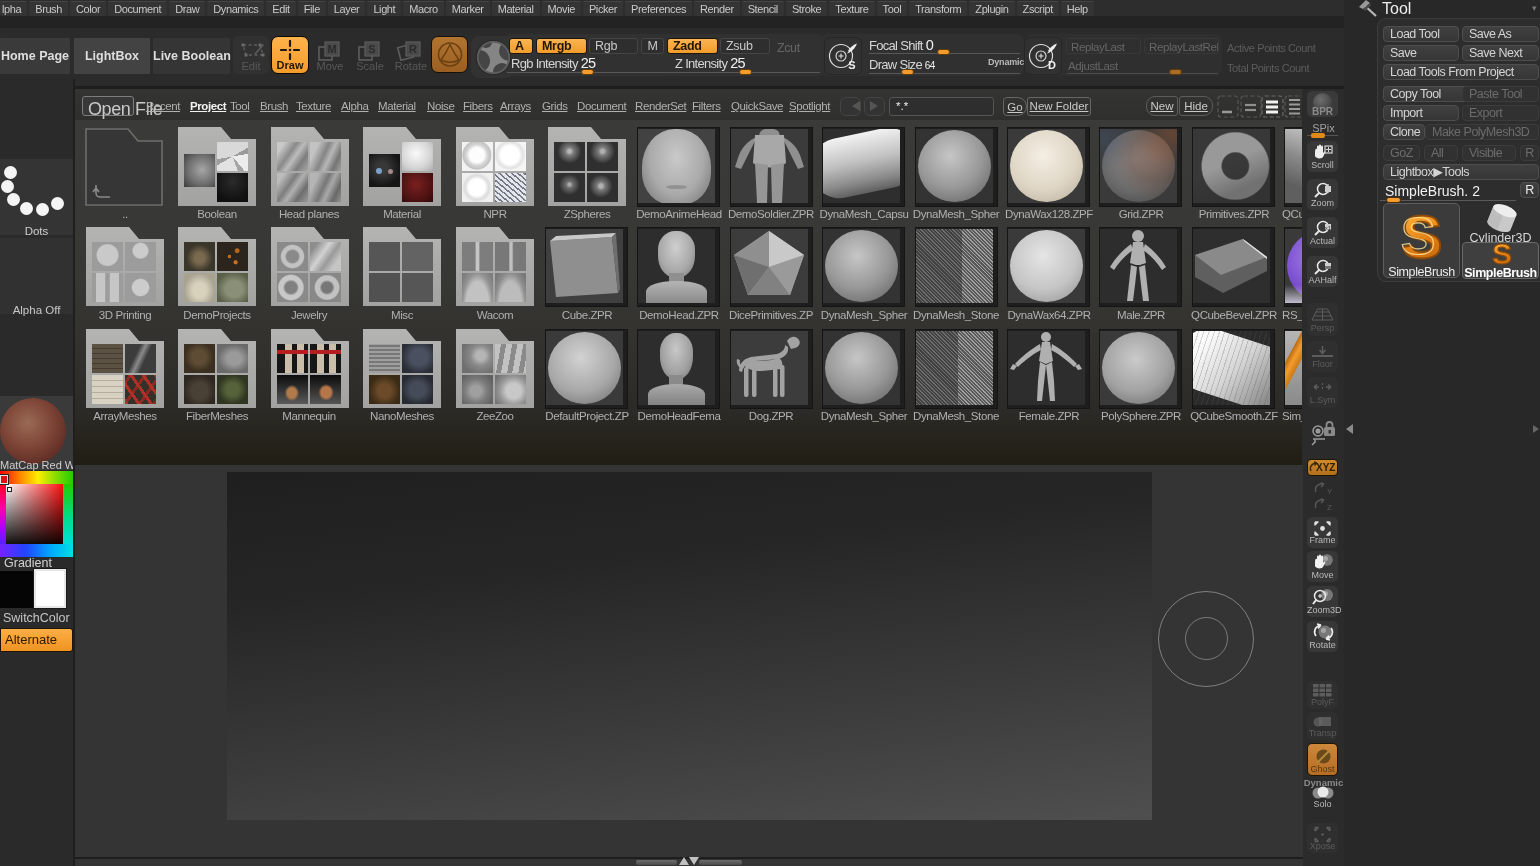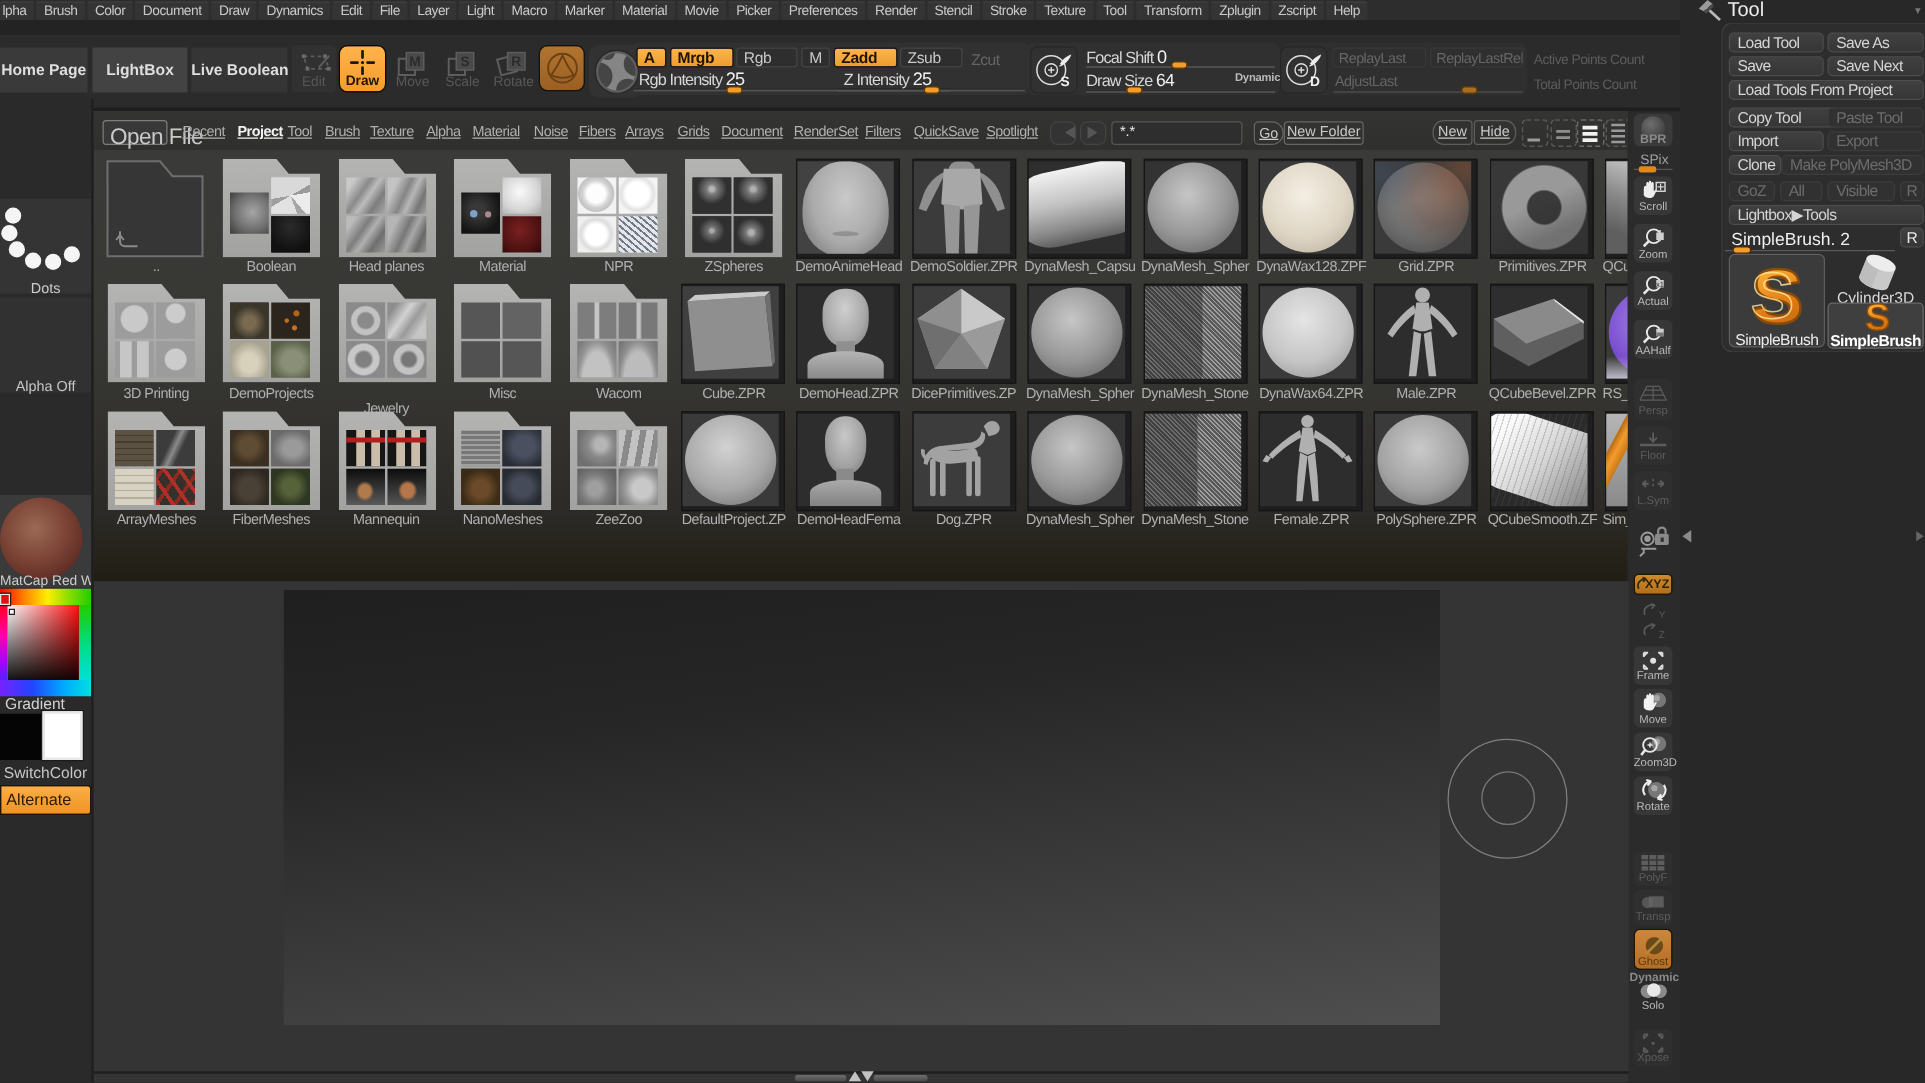--- a/index.html
+++ b/index.html
@@ -176,21 +176,21 @@
     <circle cx="13" cy="16" r="11.5" fill="none" stroke="#dedede" stroke-width="1.2"></circle>
     <circle cx="13" cy="16" r="5" fill="none" stroke="#dedede" stroke-width="1.1"></circle>
     <path d="M13 13.5 v5 M10.5 16 h5" stroke="#dedede" stroke-width="1.1"></path>
     <path d="M20 11 C22 7 26 4.5 29 3.5 C28 7 25 10.5 21.5 12.5 Z" fill="#ececec"></path>
     <path d="M19.5 13 l2.5 -1.5" stroke="#ececec" stroke-width="1"></path>
     <text x="24" y="29" font-size="11" font-weight="bold" fill="#f0f0f0" text-anchor="middle" font-family="Liberation Sans">S</text>
   </svg>
   <div class="slab" style="left:869px;top:12px;">Focal Shift <span style="color:#f0f0f0;font-size:14.5px;">0</span></div>
   <div class="track" style="left:869px;top:24px;width:151px;"></div>
   <div class="knob" style="left:937px;top:21px;"></div>
-  <div class="slab" style="left:869px;top:31px;">Draw Size <span style="color:#f0f0f0;font-size:14px;">64</span></div>
+  <div class="slab" style="left:869px;top:31px;">Draw Size <span style="color:#f0f0f0;font-size:10px;">64</span></div>
   <div class="track" style="left:869px;top:44px;width:151px;"></div>
   <div class="knob" style="left:901px;top:41px;"></div>
   <div class="abs" style="left:988px;top:29px;color:#b9b9b9;font-size:9px;letter-spacing:-0.2px;font-weight:bold;">Dynamic</div>
 
   <div class="abs" style="left:1024px;top:9px;width:38px;height:38px;background:#313131;border:1px solid #272727;border-radius:6px;"></div>
   <svg class="abs" style="left:1028px;top:12px;" width="32" height="32" viewBox="0 0 32 32">
     <circle cx="13" cy="16" r="11.5" fill="none" stroke="#dedede" stroke-width="1.2"></circle>
     <circle cx="13" cy="16" r="5" fill="none" stroke="#dedede" stroke-width="1.1"></circle>
     <path d="M13 13.5 v5 M10.5 16 h5" stroke="#dedede" stroke-width="1.1"></path>
     <path d="M20 11 C22 7 26 4.5 29 3.5 C28 7 25 10.5 21.5 12.5 Z" fill="#ececec"></path>
@@ -429,21 +429,21 @@
   <div class="fimg fd" style="background:radial-gradient(ellipse at 55% 55%,#8a9078 35%,#5a6048 75%),#4a5040;"></div>
 </div>
 <div class="lblab" style="left:94px;top:220px;">DemoProjects</div>
 <div class="lbcell" style="left:192px;top:138px;">
           <div class="folder"></div>
   <div class="fimg fa" style="background:radial-gradient(circle at 50% 50%,#8a8a8a 28%,#c2c2c2 36% 52%,#8a8a8a 58%),#8d8d8d;"></div>
   <div class="fimg fb" style="background:linear-gradient(125deg,#8d8d8d 15%,#d2d2d2 40%,#9a9a9a 60%,#c5c5c5 80%);"></div>
   <div class="fimg fc" style="background:radial-gradient(circle at 45% 50%,#808080 26%,#c8c8c8 36% 54%,#8a8a8a 60%),#8d8d8d;"></div>
   <div class="fimg fd" style="background:radial-gradient(circle at 55% 50%,#777 24%,#c2c2c2 34% 52%,#888 58%),#8a8a8a;"></div>
 </div>
-<div class="lblab" style="left:186px;top:220px;margin-top:12px;">Jewelry</div>
+<div class="lblab" style="left:186px;top:220px;">Jewelry</div>
 <div class="lbcell" style="left:284px;top:138px;">
           <div class="folder"></div>
   <div class="fimg fa" style="background:#565656;"></div>
   <div class="fimg fb" style="background:#636363;"></div>
   <div class="fimg fc" style="background:#515151;"></div>
   <div class="fimg fd" style="background:#565656;"></div>
 </div>
 <div class="lblab" style="left:279px;top:220px;">Misc</div>
 <div class="lbcell" style="left:377px;top:138px;">
           <div class="folder"></div>

